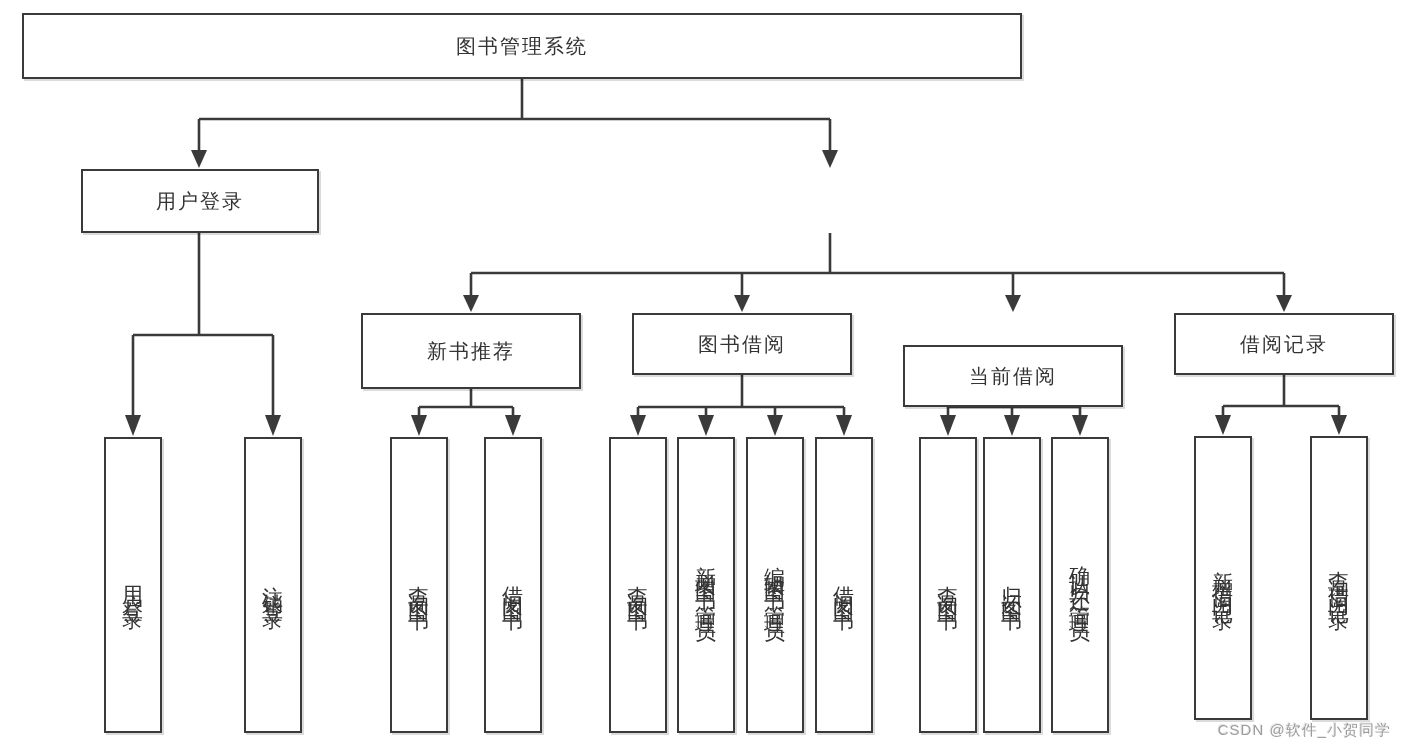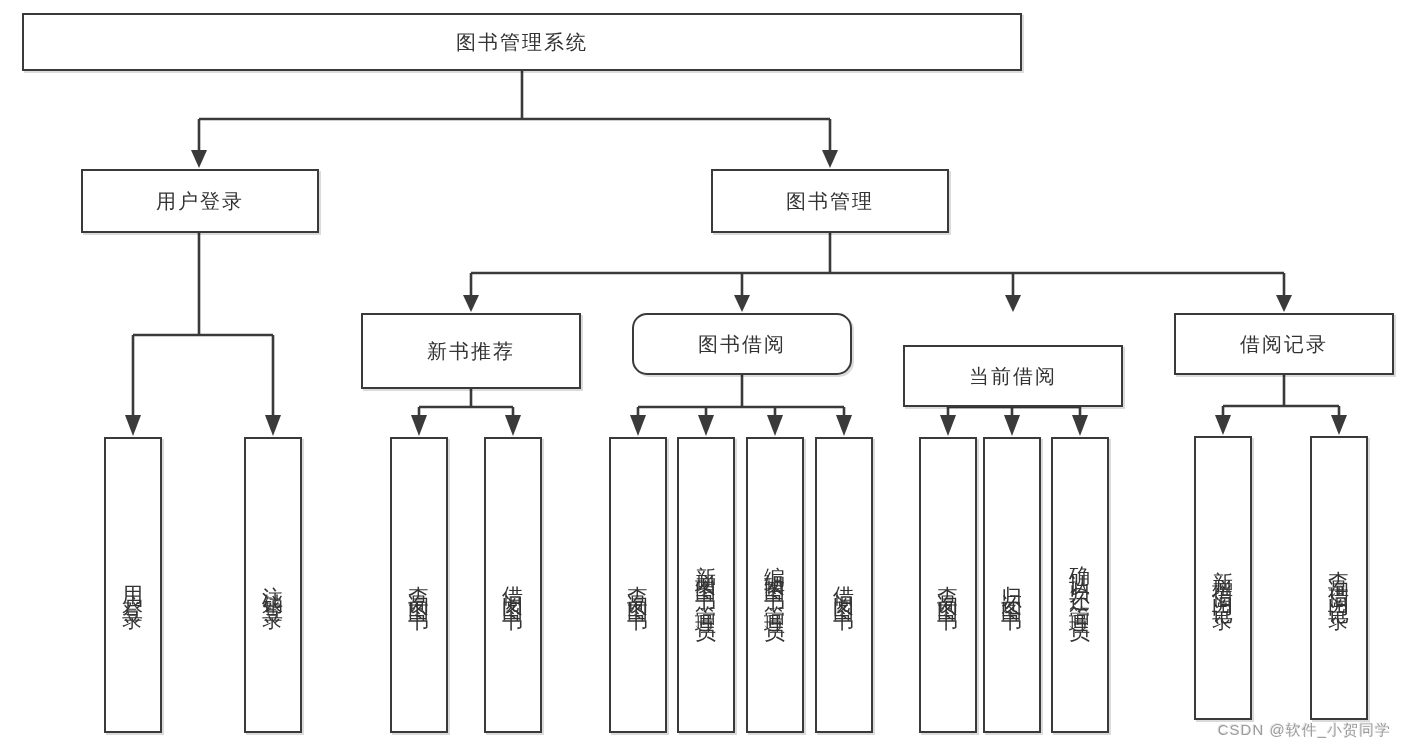--- a/index.html
+++ b/index.html
@@ -95,35 +95,32 @@
       <polygon points="767,415 783,415 775,436"></polygon>
       <polygon points="836,415 852,415 844,436"></polygon>
       <polygon points="940,415 956,415 948,436"></polygon>
       <polygon points="1004,415 1020,415 1012,436"></polygon>
       <polygon points="1072,415 1088,415 1080,436"></polygon>
       <polygon points="1215,415 1231,415 1223,435"></polygon>
       <polygon points="1331,415 1347,415 1339,435"></polygon>
     </g>
   </svg>
 
-  <div class="node" style="left:22px;top:13px;width:1000px;height:58px;">
+  <div class="node" style="left:22px;top:13px;width:1000px;height:66px;">
     <span class="hlabel root-label">图书管理系统</span>
   </div>
 
   <div class="node" style="left:81px;top:169px;width:238px;height:64px;">
     <span class="hlabel">用户登录</span>
   </div>
-  <div class="node" style="left:711px;top:169px;width:238px;height:64px;">
-    <span class="hlabel">图书管理</span>
-  </div>
 
   <div class="node" style="left:361px;top:313px;width:220px;height:76px;">
     <span class="hlabel">新书推荐</span>
   </div>
-  <div class="node" style="left:632px;top:313px;width:220px;height:62px;border-radius:15px;">
+  <div class="node" style="left:632px;top:313px;width:220px;height:62px;">
     <span class="hlabel">图书借阅</span>
   </div>
   <div class="node" style="left:903px;top:313px;width:220px;height:62px;margin-top:32px;">
     <span class="hlabel">当前借阅</span>
   </div>
   <div class="node" style="left:1174px;top:313px;width:220px;height:62px;">
     <span class="hlabel">借阅记录</span>
   </div>
 
   <div class="node vnode" style="left:104px;">

